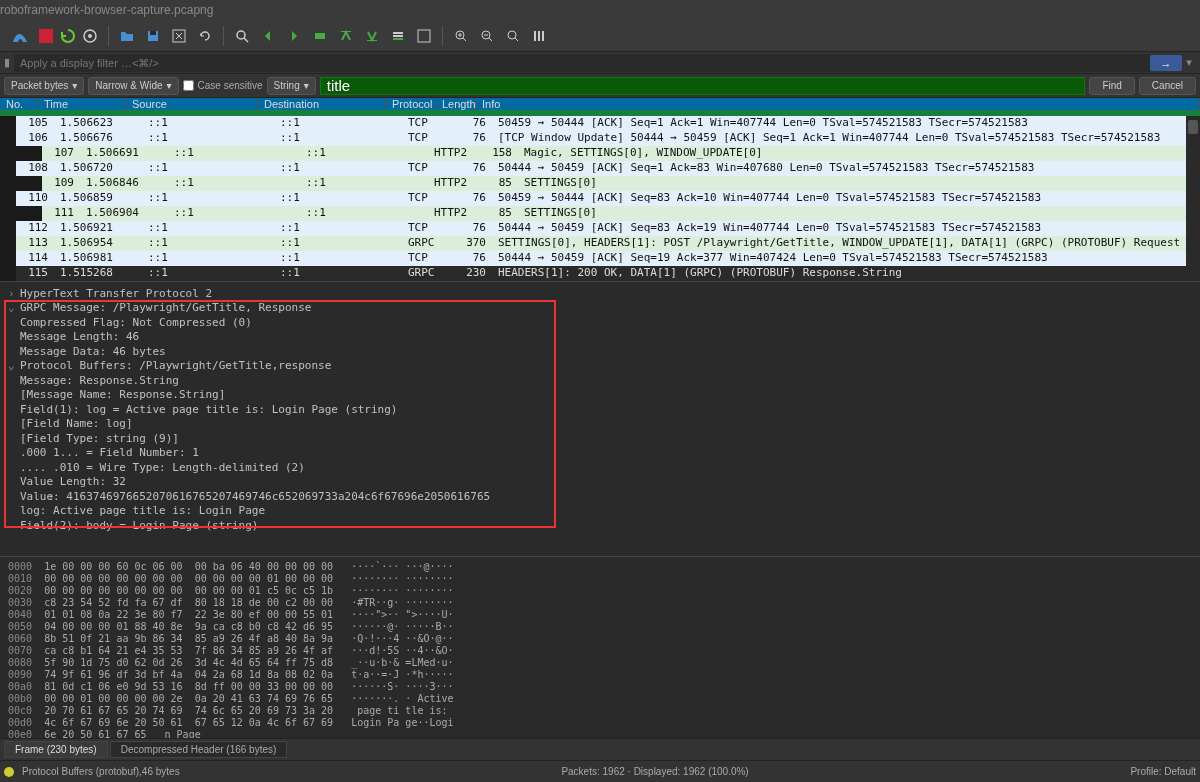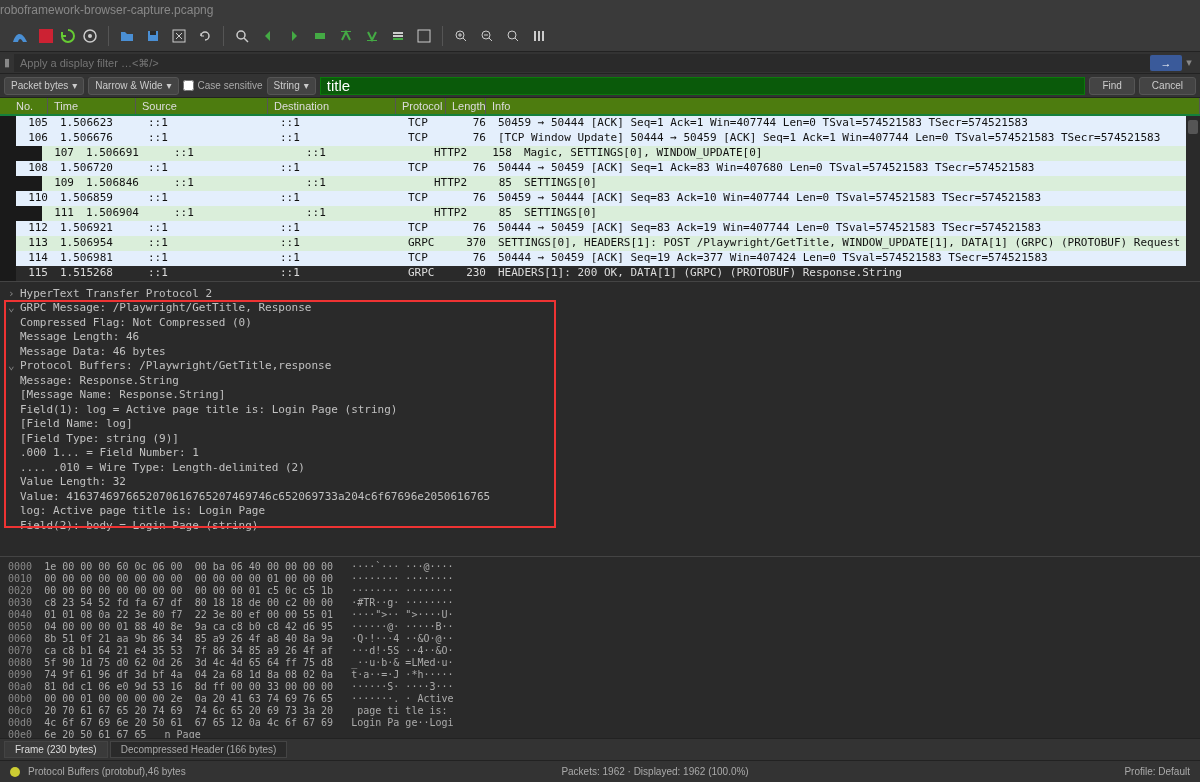--- a/index.html
+++ b/index.html
@@ -56,22 +56,22 @@
   flex: 1; background: #0a5a0a; border: 1px solid #0a7a0a; color: #fff;
   padding: 1px 6px; font-size: 15px; height: 18px;
 }
 .search-btn {
   background: #444; color: #ccc; border: 1px solid #555; border-radius: 3px;
   padding: 1px 12px; font-size: 10px; height: 18px; cursor: pointer;
 }
 .cb { display: flex; align-items: center; gap: 4px; color: #aaa; font-size: 10px; }
 .cb input { width: 11px; height: 11px; }
 .packets-header {
-  height: 18px; background: #4d7c0f; display: flex; color: #ddd;
-  border-bottom: 2px solid #15803d; font-size: 11px; padding-left: 10px;
+  height: 18px; background: #0369a1; display: flex; color: #ddd;
+  border-bottom: 6px solid #15803d; font-size: 11px;
 }
 .ph-cell { padding: 2px 6px; border-right: 1px solid #555; display: flex; align-items: center; }
 .packets-body {
   height: 165px; overflow: hidden; background: #1a1a1a;
   font-family: "Menlo", "Consolas", monospace; font-size: 11px;
 }
 .pk-row { height: 15px; display: flex; color: #111; }
 .pk-cell { padding: 0 6px; white-space: nowrap; overflow: hidden; }
 .pk-tcp { background: #e4effc; }
 .pk-http2 { background: #daeeda; margin-left: 26px; }
@@ -113,21 +113,21 @@
   height: 22px; background: #333; display: flex; align-items: center;
   border-top: 1px solid #222; padding: 0 4px; gap: 2px;
 }
 .tab-b {
   padding: 2px 10px; background: #2a2a2a; color: #aaa; font-size: 10px;
   border: 1px solid #444; cursor: pointer;
 }
 .tab-b.active { background: #3a3a3a; color: #ddd; }
 .statusbar {
   height: 22px; background: #333; display: flex; align-items: center;
-  justify-content: space-between; padding: 0 10px; color: #aaa; font-size: 10px;
+  justify-content: space-between; padding: 0 4px; color: #aaa; font-size: 10px;
   border-top: 1px solid #222;
 }
 .status-dot { width: 10px; height: 10px; background: #cc3; border-radius: 50%; margin-right: 8px; }
 svg { display: block; }
 </style>
 </head>
 <body>
 
 <div class="titlebar">
   <span>roboframework-browser-capture.pcapng</span>

